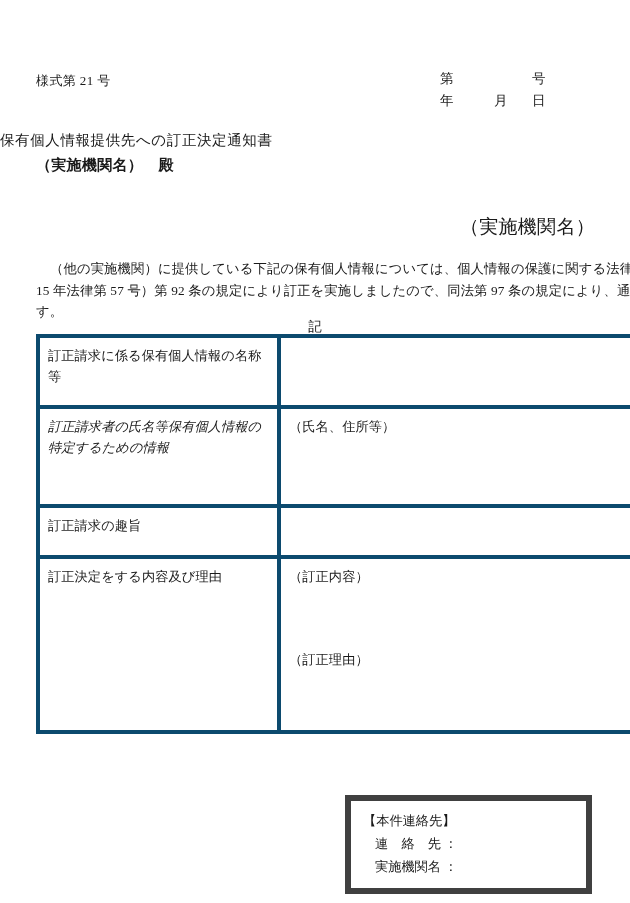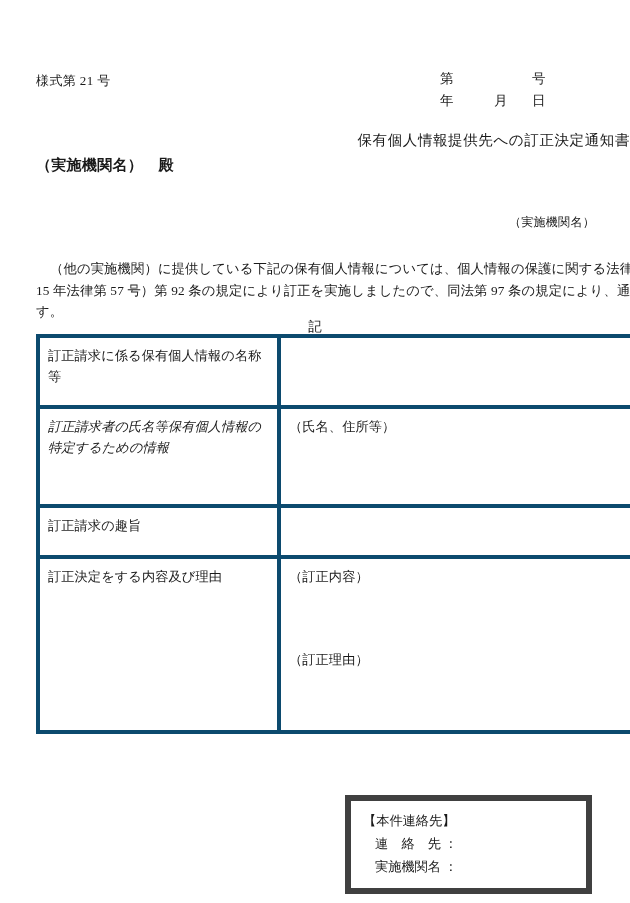--- a/index.html
+++ b/index.html
@@ -43,39 +43,39 @@
   }
   .docnum-row .c1 { width: 54px; }
   .docnum-row .c2 { width: 38px; }
   .docnum-row .c3 { width: 26px; }
 
   
   .doc-title {
     left: 0;
     top: 131px;
     width: 630px;
-    text-align: right;
+    text-align: left;
     font-size: 14.5px;
     letter-spacing: 0.6px;
   }
 
   
   .addressee {
     left: 36px;
     top: 156px;
     font-size: 15px;
     letter-spacing: 0.3px;
     font-weight: bold;
   }
   .issuer {
     left: 0;
     top: 214px;
     width: 595px;
     text-align: right;
-    font-size: 12px;
+    font-size: 19px;
     letter-spacing: 0.3px;
   }
 
   
   .body-text {
     left: 36px;
     top: 258px;
     width: 558px;
     font-size: 13.3px;
     line-height: 21.5px;

